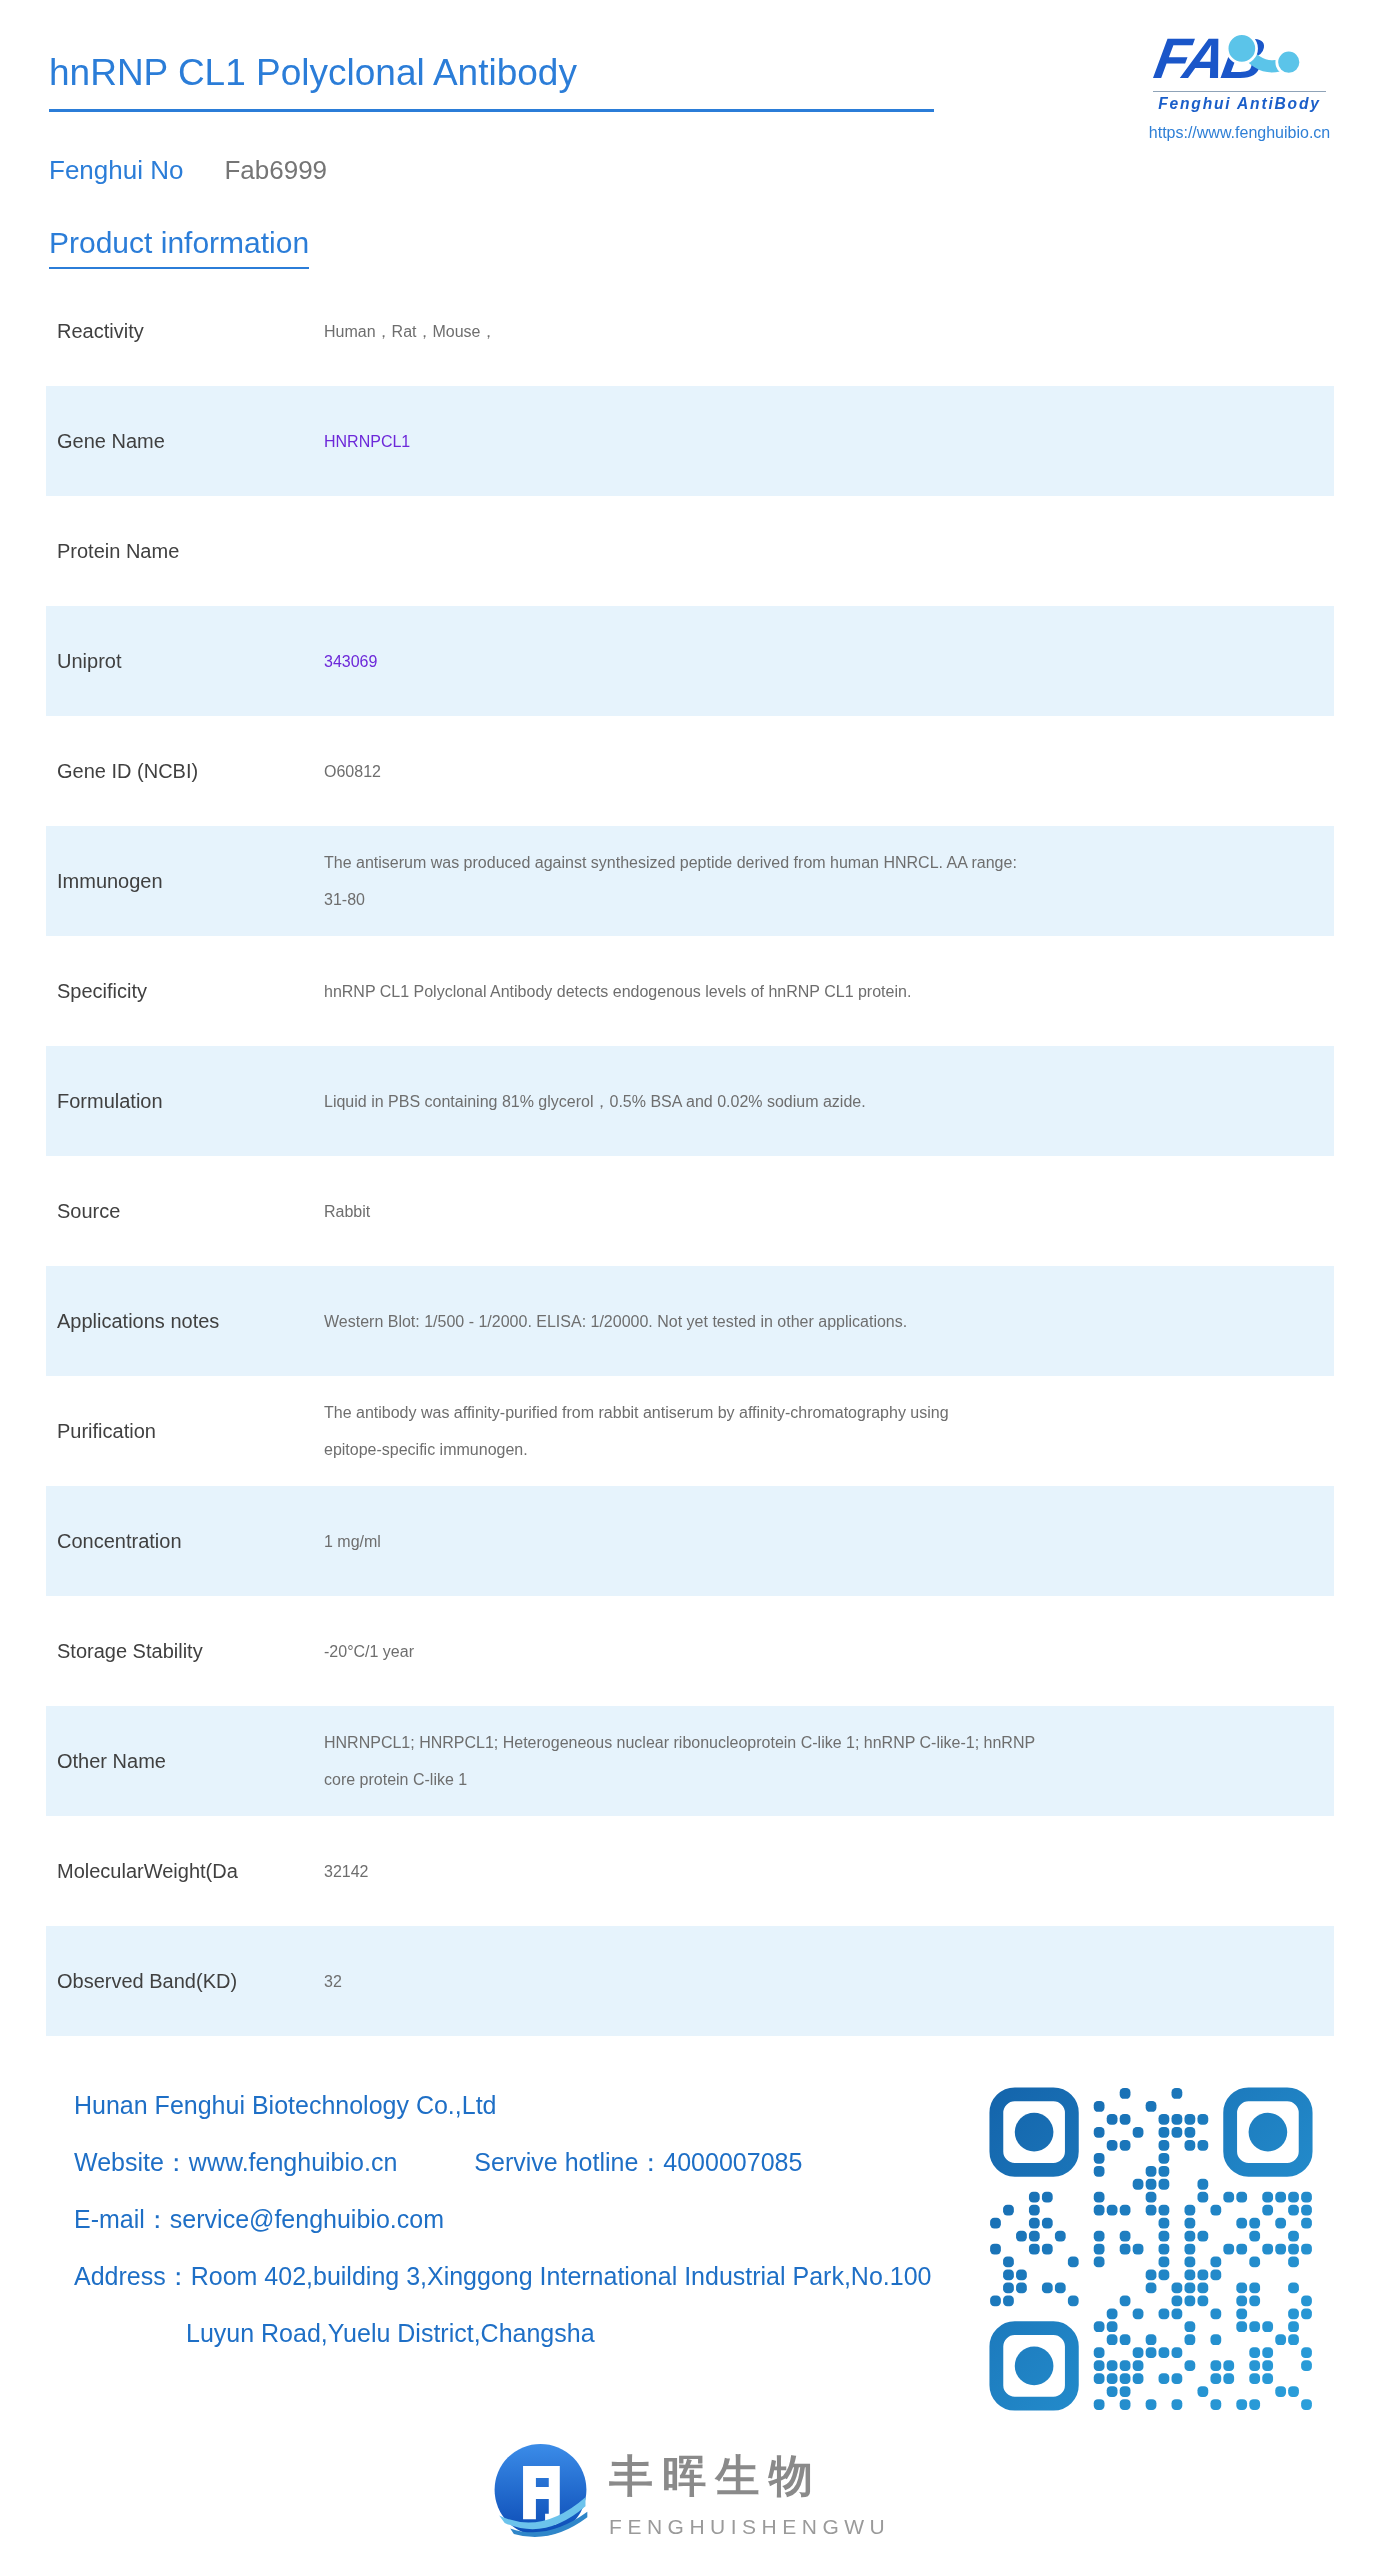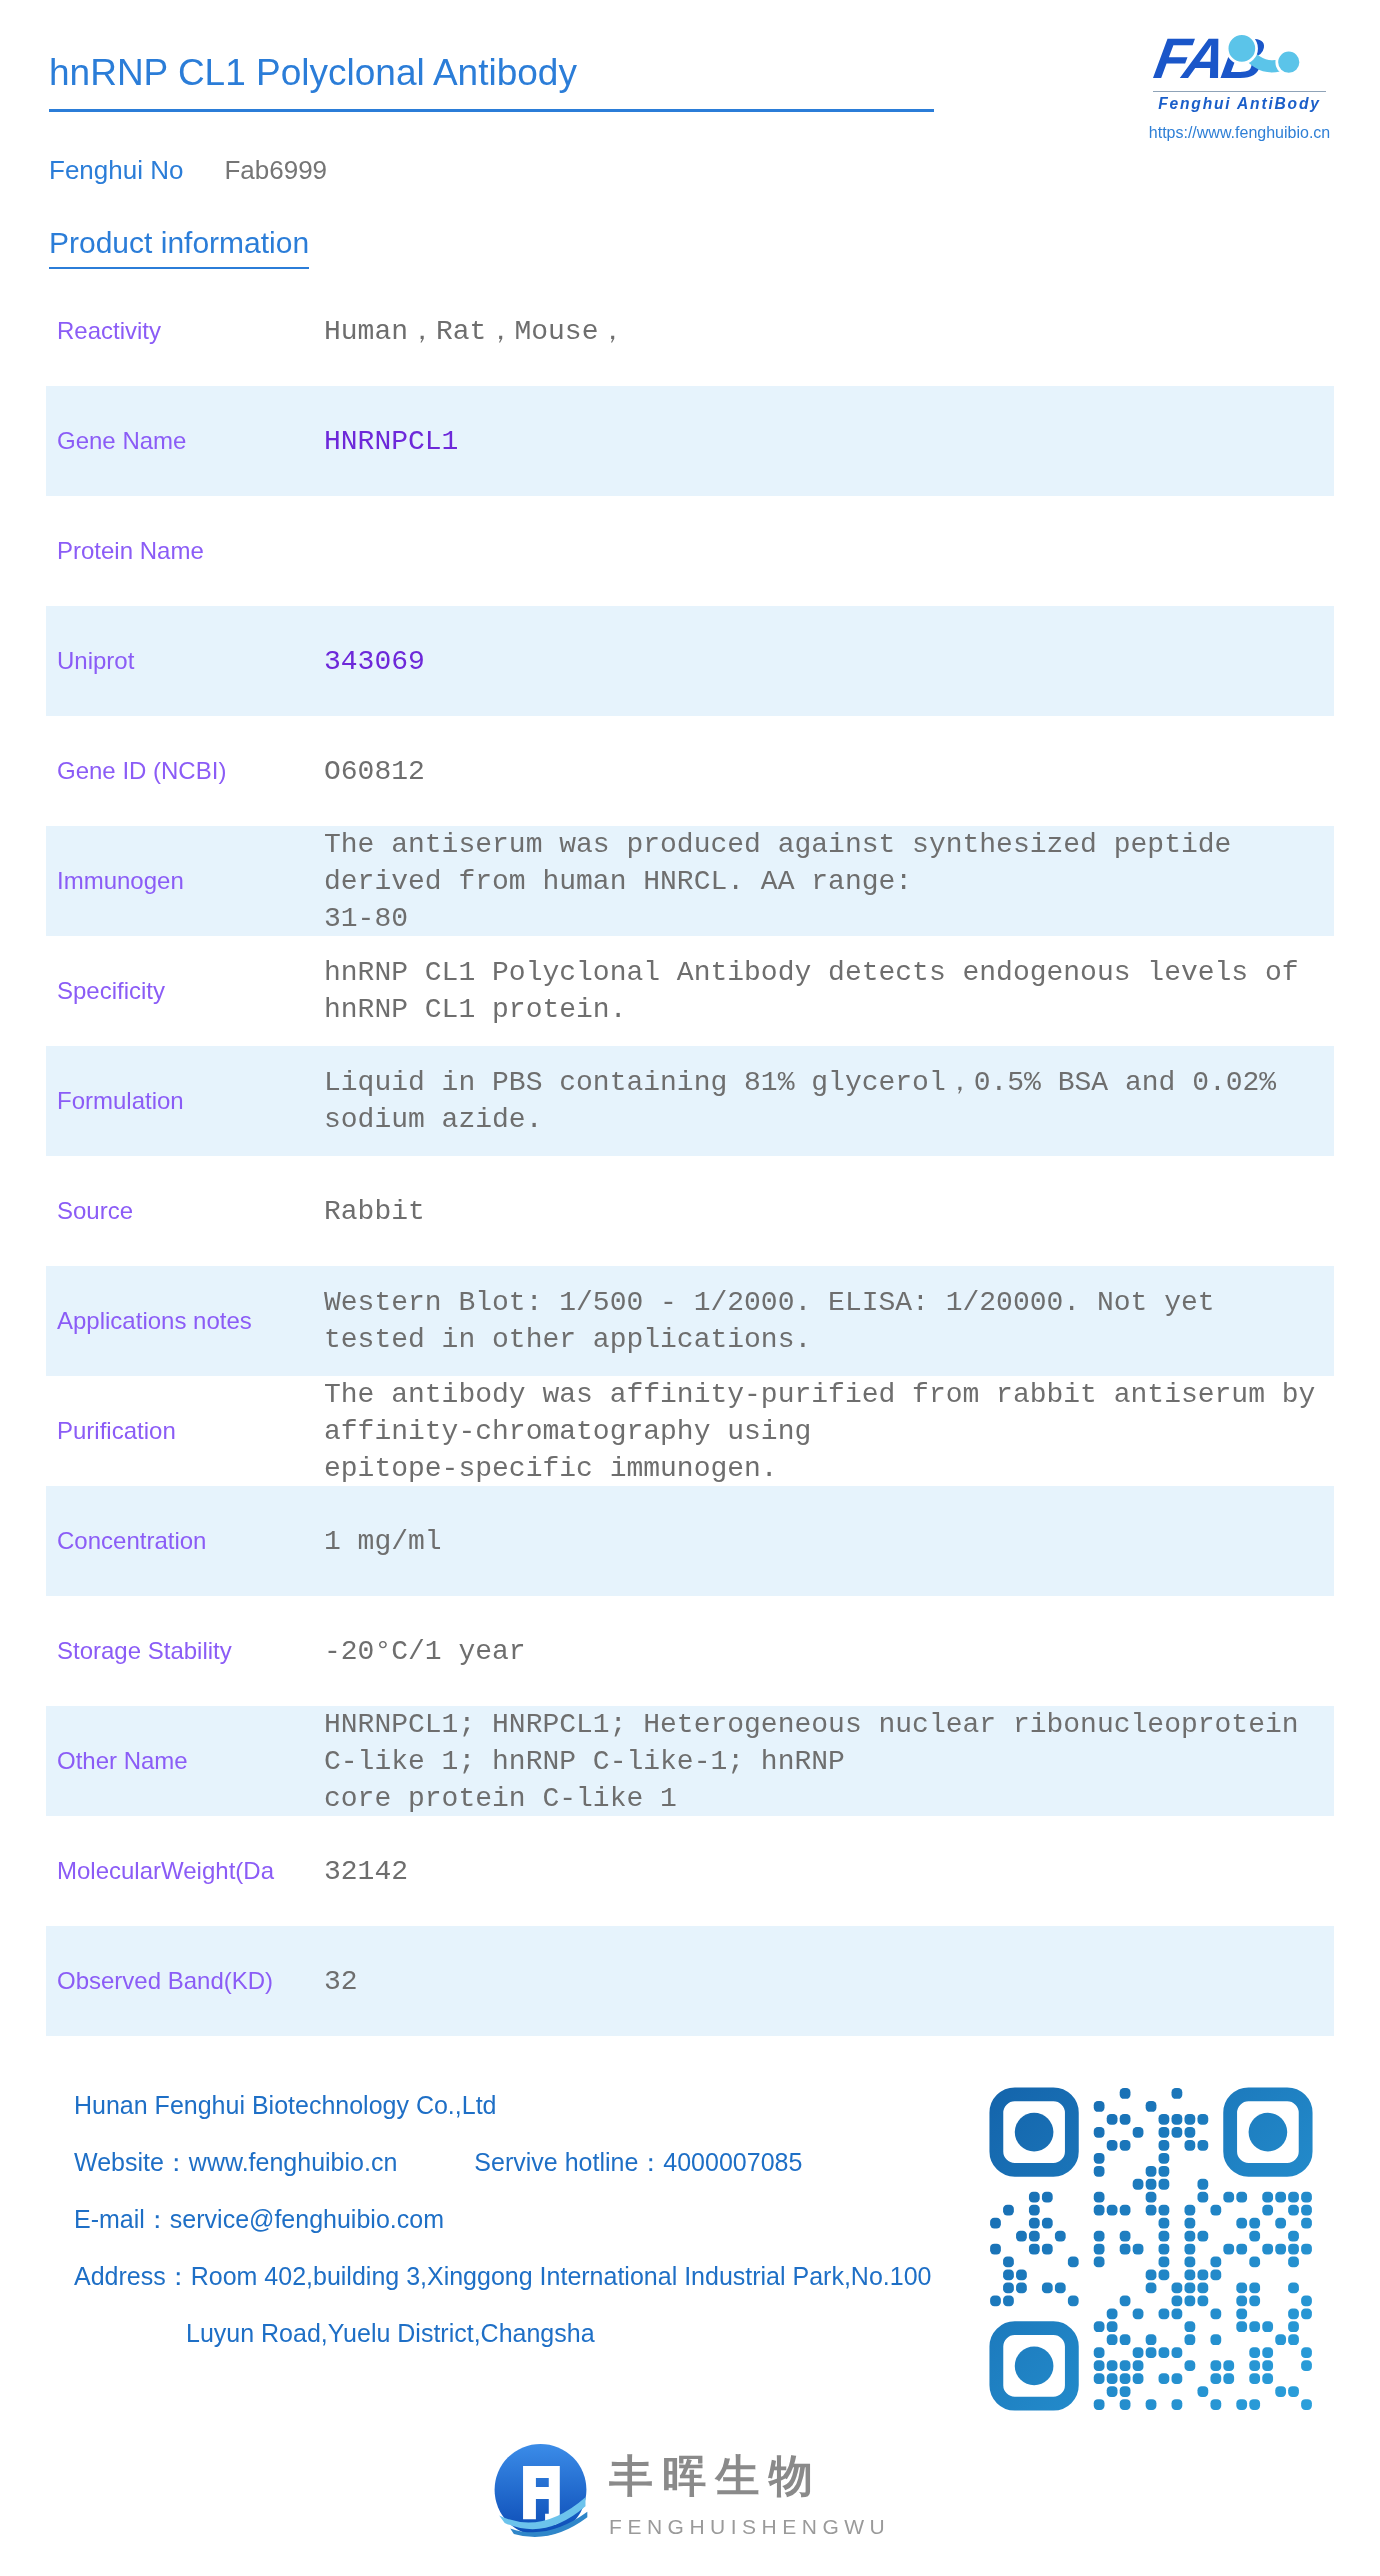--- a/index.html
+++ b/index.html
@@ -28,25 +28,25 @@
   .section-heading{
     position:absolute;left:49px;top:226px;font-size:30px;color:#2b7dd8;
     padding-bottom:7.4px;border-bottom:2.8px solid #2b7dd8;white-space:nowrap;
   }
   
   .ptable{position:absolute;left:46px;top:276px;width:1288px;}
   .prow{display:flex;align-items:center;height:110px;box-sizing:border-box;}
   .prow.alt{background:#e6f3fc;}
   .pcell-label{
     width:278px;box-sizing:border-box;padding-left:11px;flex:none;
-    font-size:24px;color:#8b5cf6;white-space:nowrap;
+    font-size:20px;color:#404040;white-space:nowrap;
   }
   .pcell-value{
-    flex:1;padding-right:18.4px;font-size:28px;color:#6e6e6e;
-    line-height:37px;white-space:pre-line;font-family:Liberation Mono, monospace;
+    flex:1;padding-right:18.4px;font-size:16px;color:#6e6e6e;
+    line-height:37px;white-space:pre-line;
   }
   .pcell-value.link{color:#6d28d9;}
   
   .footer{position:absolute;left:74px;top:2077px;width:920px;color:#1e6fc6;font-size:25px;}
   .f-line{height:57px;display:flex;align-items:center;white-space:nowrap;}
   .f-hotline{margin-left:77px;}
   .f-indent{padding-left:112px;}
   
   .qr{position:absolute;left:989px;top:2087px;width:324px;height:324px;}
   

